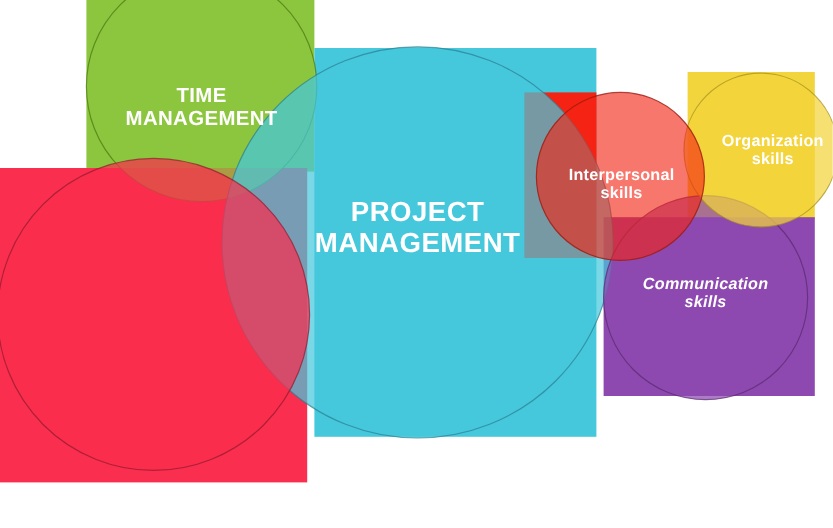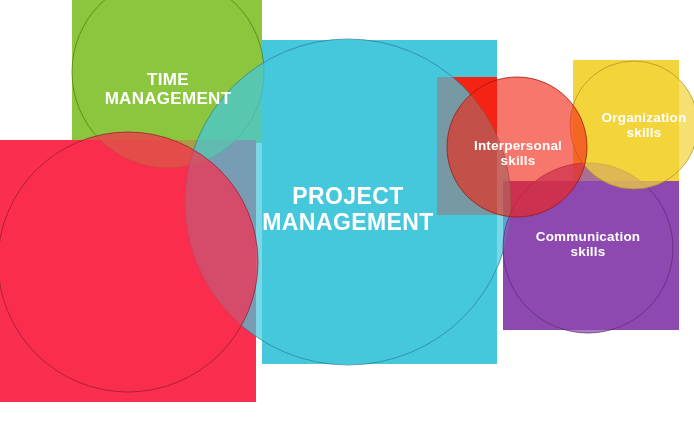--- a/index.html
+++ b/index.html
@@ -42,25 +42,25 @@
     letter-spacing: 0.4px;
   }
   .label-md {
     font-size: 17px;
     letter-spacing: 0.3px;
   }
   .label-sm {
     font-size: 13.5px;
   }
   #lbl-time        { left:  78px; top:  70px; width: 180px; }
-  #lbl-project     { left: 248px; top: 184px; width: 200px; }
+  #lbl-project     { left: 248px; top: 164px; width: 200px; }
   #lbl-critical    { left:  38px; top: 244px; width: 180px; }
   #lbl-interpersonal { left: 455px; top: 138px; width: 126px; }
   #lbl-organization  { left: 574px; top: 110px; width: 140px; }
-  #lbl-communication { left: 508px; top: 229px; width: 160px; }
+  #lbl-communication { left: 508px; top: 229px; width: 160px; font-style: italic; }
 </style>
 </head>
 <body>
 
 <div id="stage" style="background: rgb(255, 255, 255);">
 
   <svg id="venn-svg" viewBox="0 0 694 440">
 
     <g>
       <rect x="72" y="0" width="190" height="143" fill="#8CC63E"></rect>

